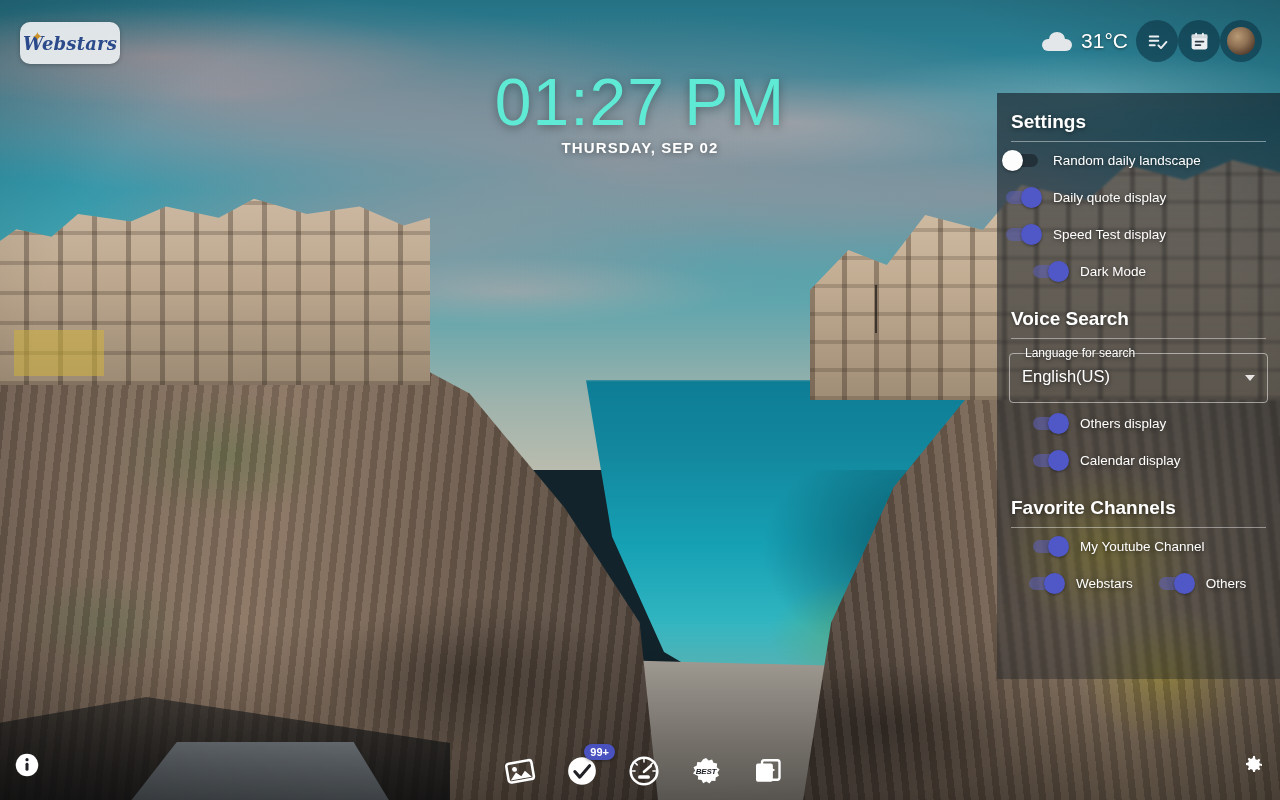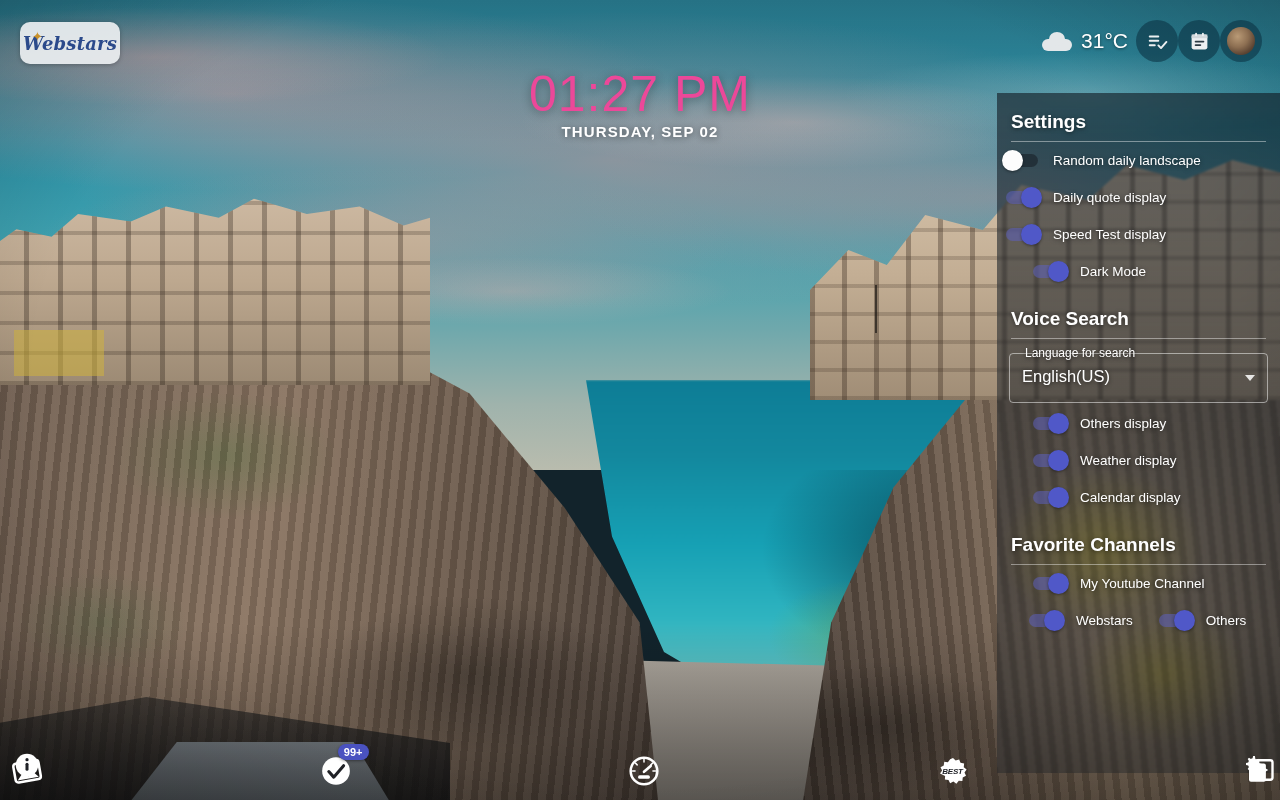--- a/index.html
+++ b/index.html
@@ -204,33 +204,33 @@
     background:
       radial-gradient(circle at 38% 34%, #b99a76 0%, #8d6f52 42%, #5b4433 72%, #3b2c22 100%);
   }
 
   
   .clock {
     position: absolute; left: 0; right: 0; top: 68px;
     text-align: center; pointer-events: none;
   }
   .clock-time {
-    font-size: 50px; font-weight: 300; color: #ec4899; letter-spacing: 1px;
+    font-size: 66px; font-weight: 300; color: #5eead4; letter-spacing: 1px;
     text-shadow: 0 2px 10px rgba(0,0,0,.35);
     line-height: 1.05;
   }
   .clock-date {
     margin-top: 2px;
     font-size: 15px; font-weight: bold; color: #fff; letter-spacing: 1.1px;
     text-shadow: 0 1px 6px rgba(0,0,0,.45);
   }
 
   
   .panel {
-    position: absolute; left: 997px; top: 93px; width: 283px; height: 680px;
+    position: absolute; left: 997px; top: 93px; width: 283px; height: 586px;
     background: linear-gradient(180deg, rgba(18,26,34,.62) 0%, rgba(18,26,34,.50) 45%, rgba(18,26,34,.34) 100%);
     backdrop-filter: blur(1px);
     color: #fff;
     padding: 0;
     overflow: hidden;
   }
   .sec-title {
     font-size: 19px; font-weight: bold; color: #fff;
     padding: 18px 0 8px 14px;
     text-shadow: 0 1px 4px rgba(0,0,0,.5);
@@ -298,22 +298,22 @@
     border-top: 6px solid rgba(255,255,255,.85);
   }
 
   .pair-row { display: flex; align-items: center; height: 37px; padding-left: 28px; }
   .pair-row .row { padding-left: 0; }
   .pair-gap { width: 22px; }
 
   
   .dock {
     position: absolute; left: 8px; right: 0; bottom: 10px;
-    display: flex; align-items: center; justify-content: space-between;
-    gap: 10px;
+    display: flex; align-items: center; justify-content: center;
+    gap: 24px;
   }
   .dock-item { position: relative; width: 38px; height: 38px; cursor: pointer;
     display: flex; align-items: center; justify-content: center; }
   .badge {
     position: absolute; right: -14px; top: -8px;
     background: #4a52c0; color: #fff;
     font-size: 11px; font-weight: bold;
     border-radius: 10px; padding: 2px 6px;
     box-shadow: 0 1px 3px rgba(0,0,0,.4);
   }
@@ -451,27 +451,20 @@
     </div>
 
     <div class="row indent">
       <span class="sw on">
         <span class="sw-track"></span>
         <span class="sw-knob"></span>
       </span>
       <span class="row-label">Others display</span>
     </div>
 
-    <div class="row indent">
-      <span class="sw on">
-        <span class="sw-track"></span>
-        <span class="sw-knob"></span>
-      </span>
-      <span class="row-label">Weather display</span>
-    </div>
 
     <div class="row indent">
       <span class="sw on">
         <span class="sw-track"></span>
         <span class="sw-knob"></span>
       </span>
       <span class="row-label">Calendar display</span>
     </div>
 
     <div class="sec-title">Favorite Channels</div>

